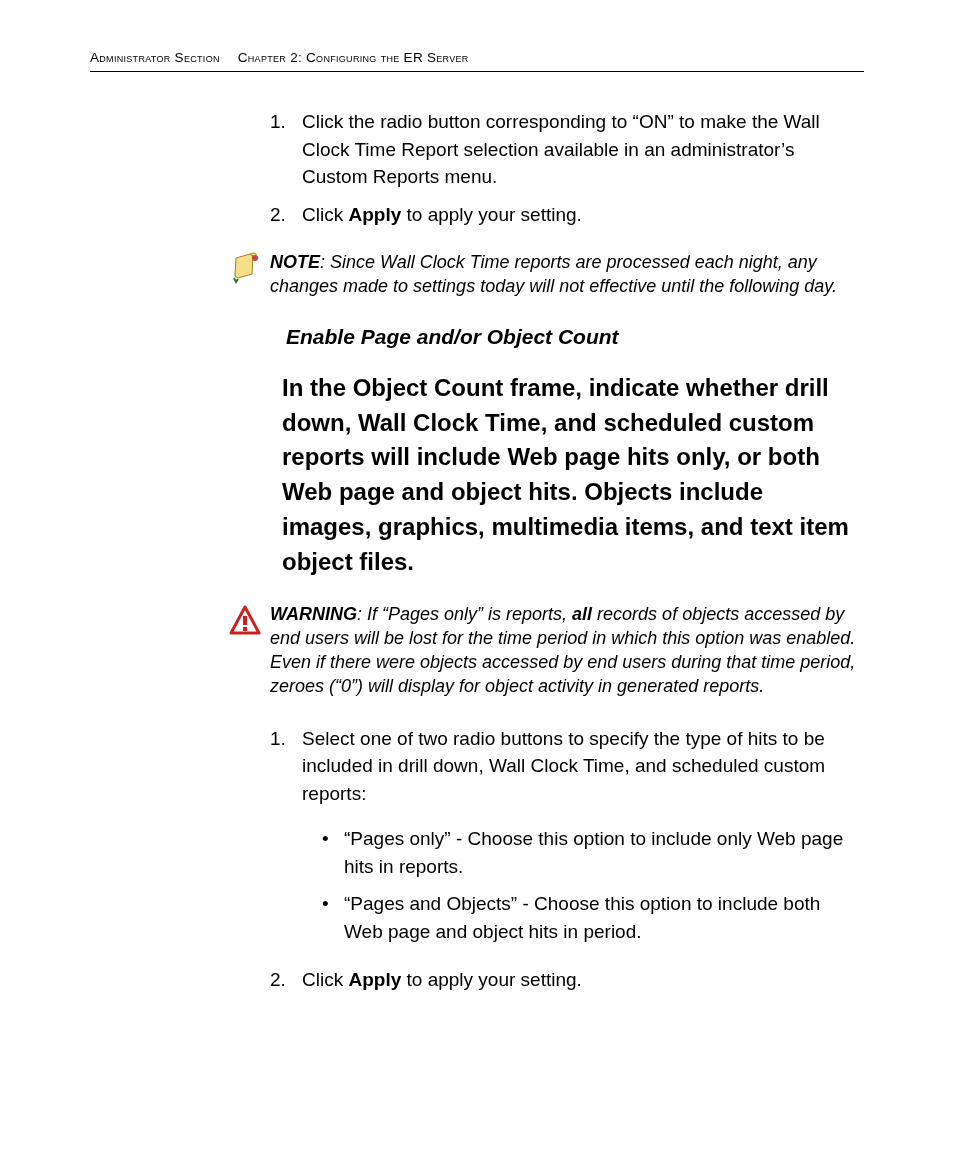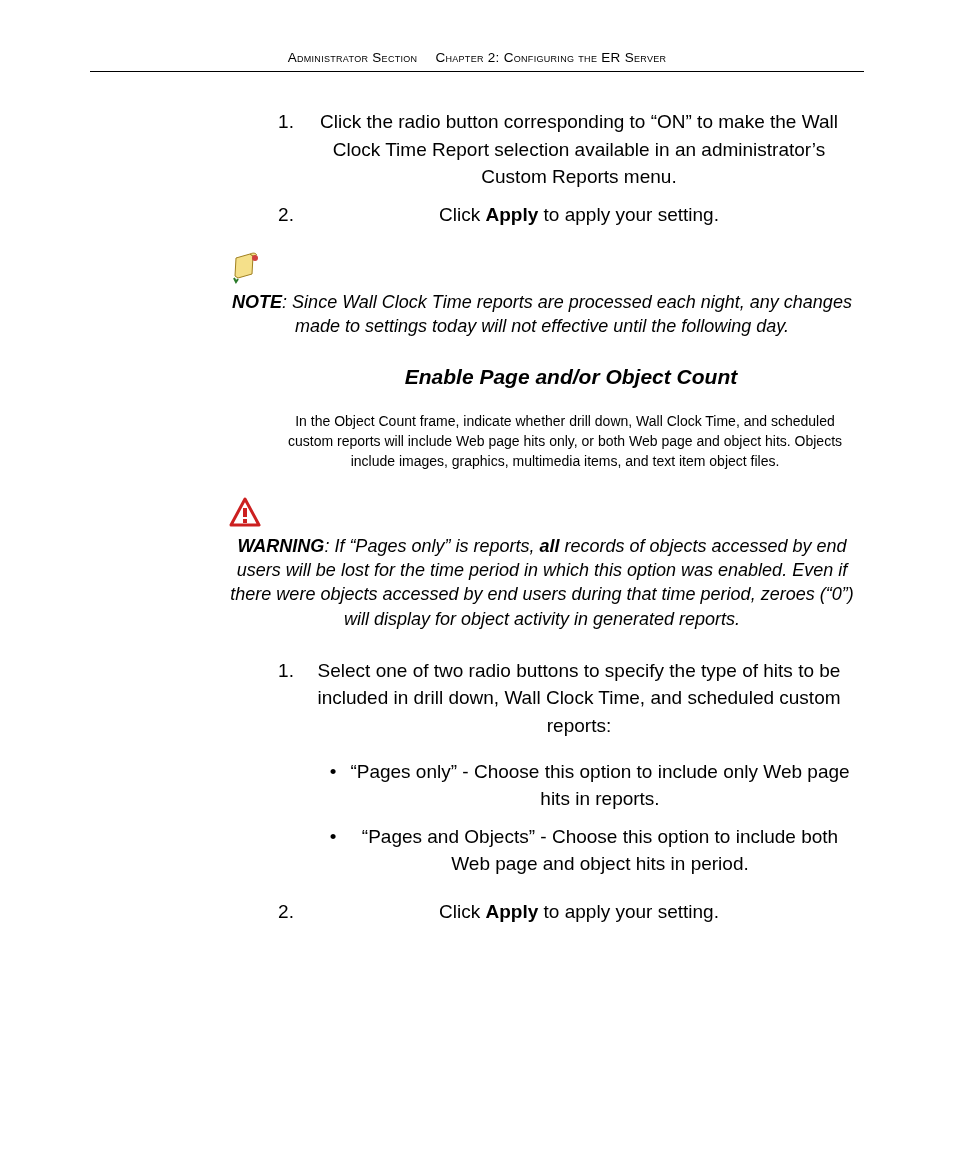--- a/index.html
+++ b/index.html
@@ -8,21 +8,20 @@
     font-family: Arial, Helvetica, sans-serif;
     background: #fff;
     color: #000;
   }
   .page {
     width: 954px;
     height: 1159px;
     box-sizing: border-box;
     padding: 50px 90px 40px 90px;
     position: relative;
-    text-align: center;
   }
   .header {
     font-size: 13.5px;
     letter-spacing: 0.3px;
     padding-bottom: 6px;
     border-bottom: 1.5px solid #000;
     margin-bottom: 36px;
     font-variant: small-caps;
   }
   .header .sec {
@@ -53,44 +52,44 @@
   .ol-text {
     flex: 1;
   }
   .bold { font-weight: bold; }
   .ital { }
   .callout {
     display: flex;
     margin-left: -42px;
     margin-bottom: 26px;
     align-items: flex-start;
-    flex-direction: column;
   }
   .callout .icon {
     width: 34px;
     flex: 0 0 34px;
     margin-right: 8px;
     margin-top: 2px;
   }
   .callout .ctext {
     flex: 1;
     font-size: 18px;
     font-style: italic;
     line-height: 1.35;
   }
   .subhead {
     font-size: 21px;
     font-weight: bold;
     font-style: italic;
     margin: 8px 0 22px 16px;
   }
   .para {
-    font-size: 14px;
+    font-size: 24px;
     line-height: 1.45;
-    margin: 0 0 22px 4px;
+    margin: 0 0 22px 12px;
+    font-weight: bold;
   }
   .bullet {
     display: flex;
     font-size: 19px;
     line-height: 1.45;
     margin-left: 20px;
     margin-bottom: 10px;
   }
   .bullet .bdot {
     width: 22px;

